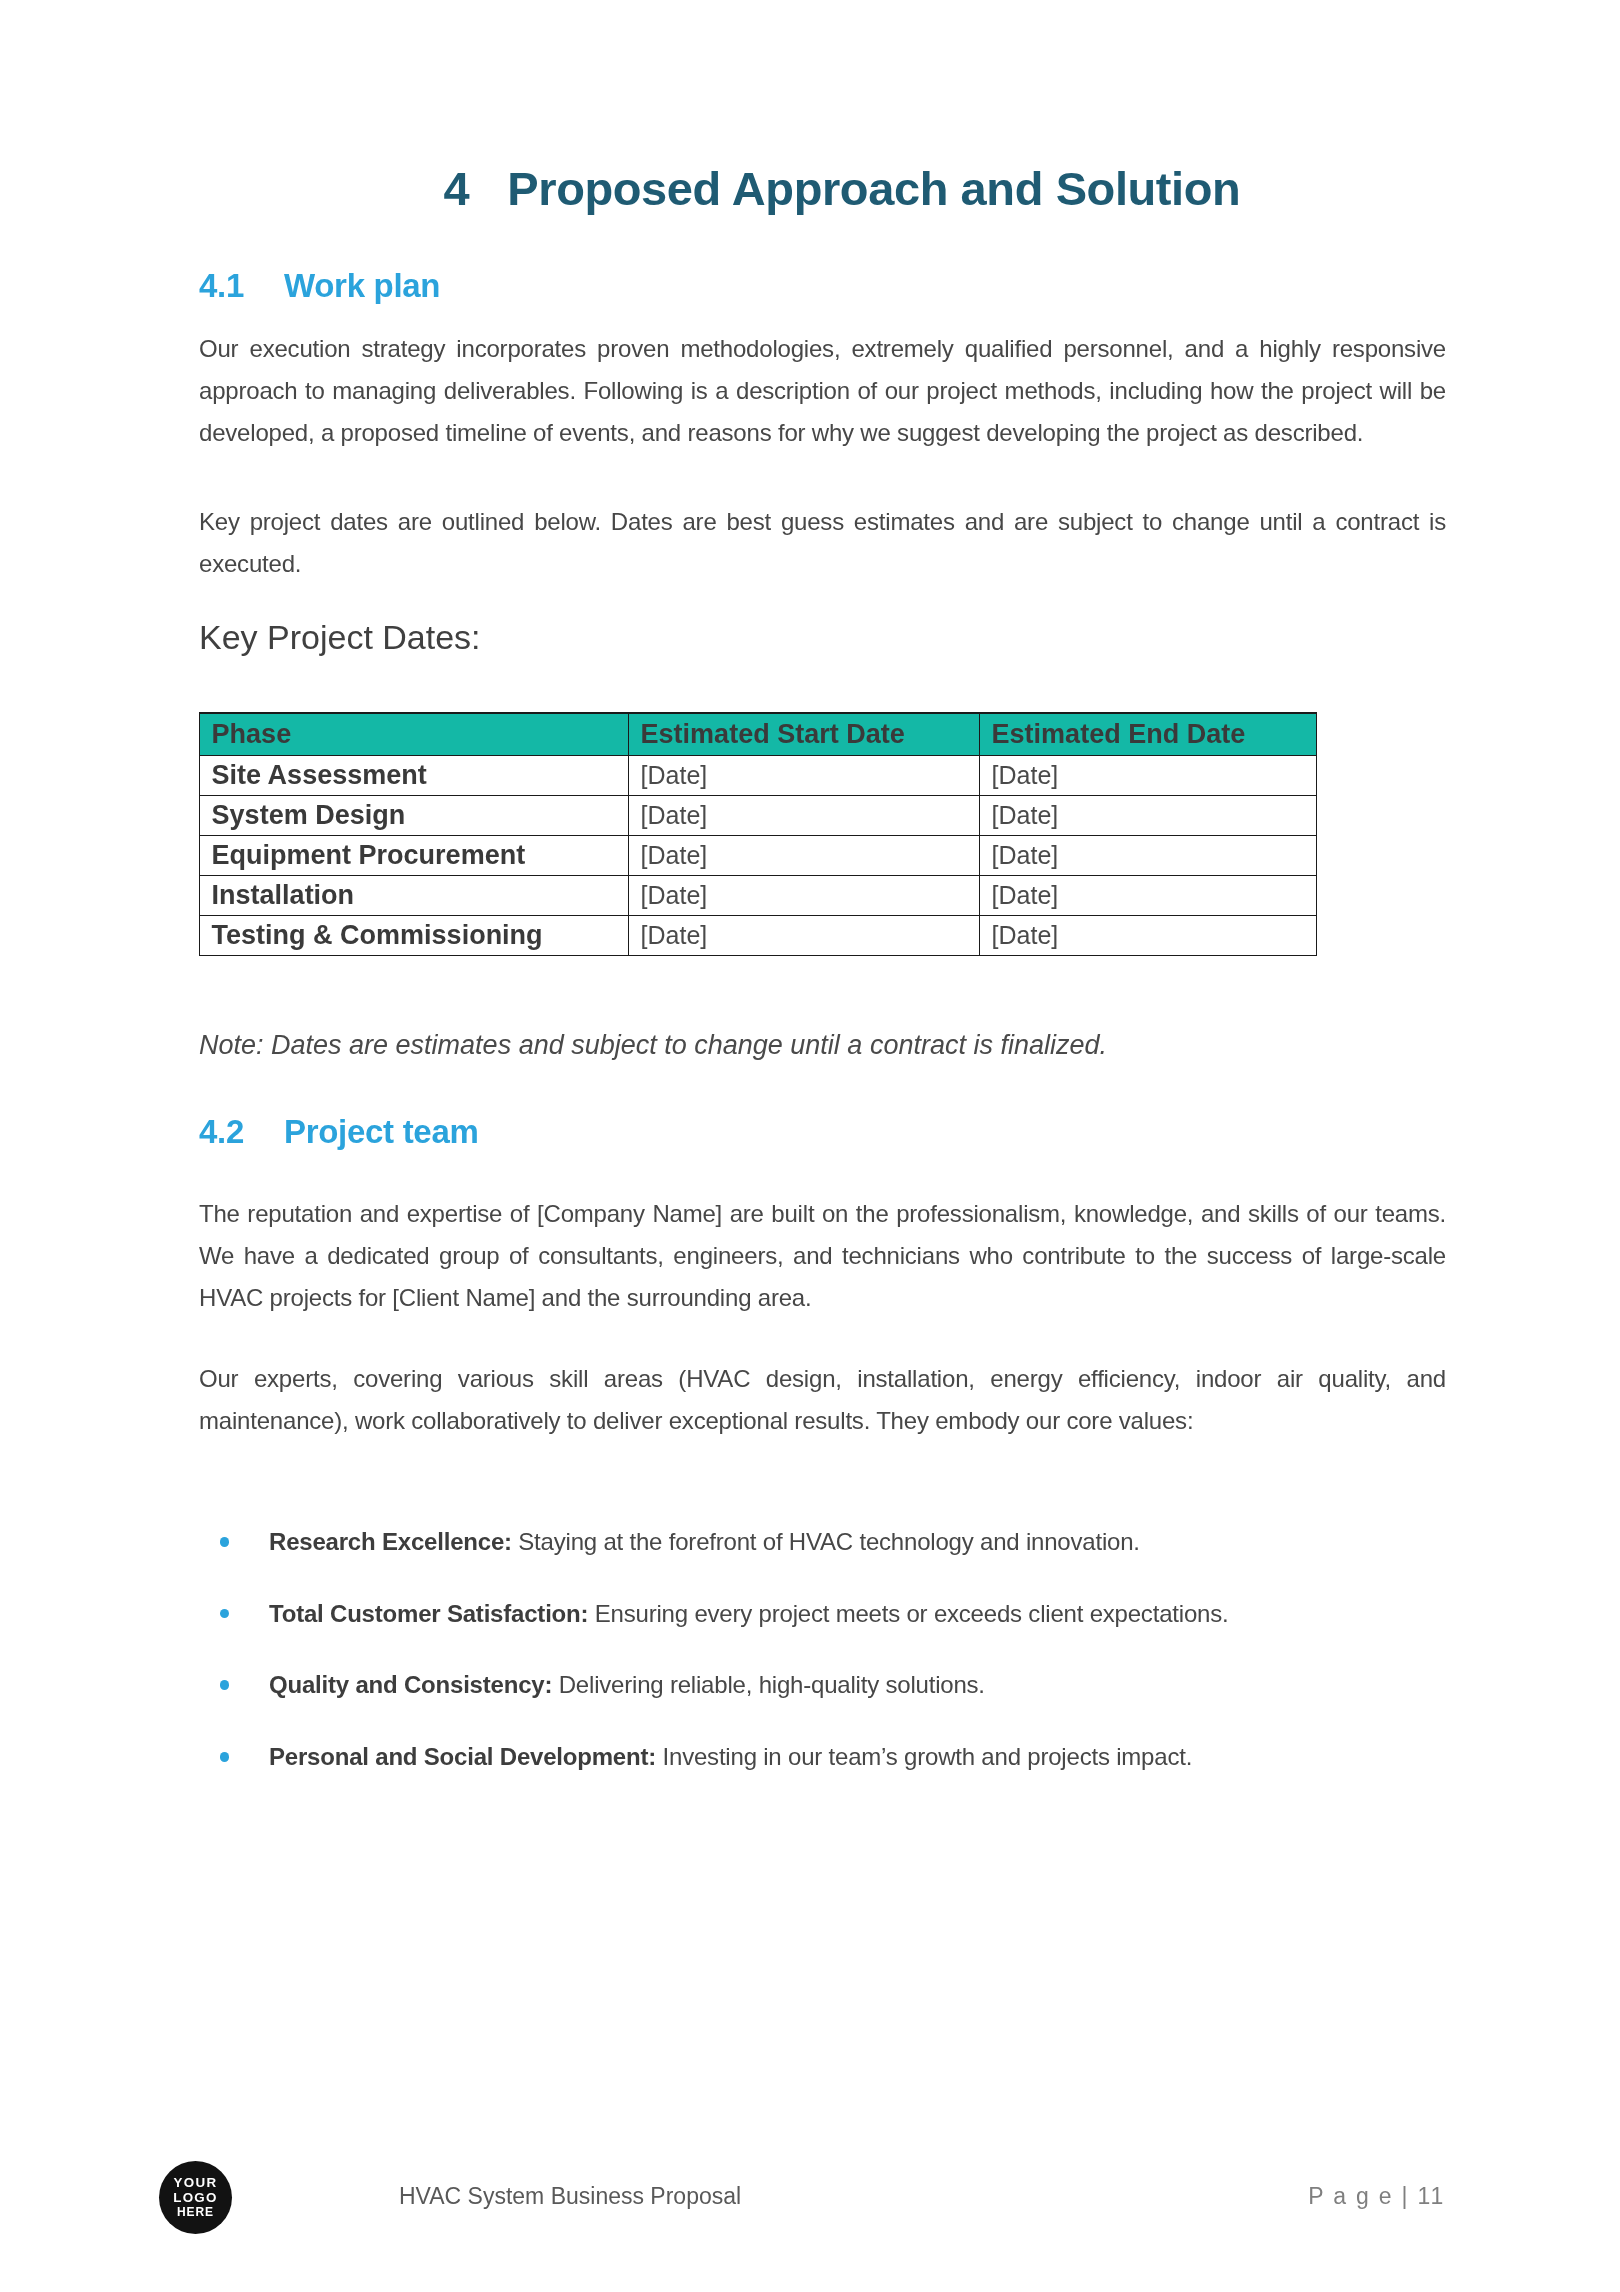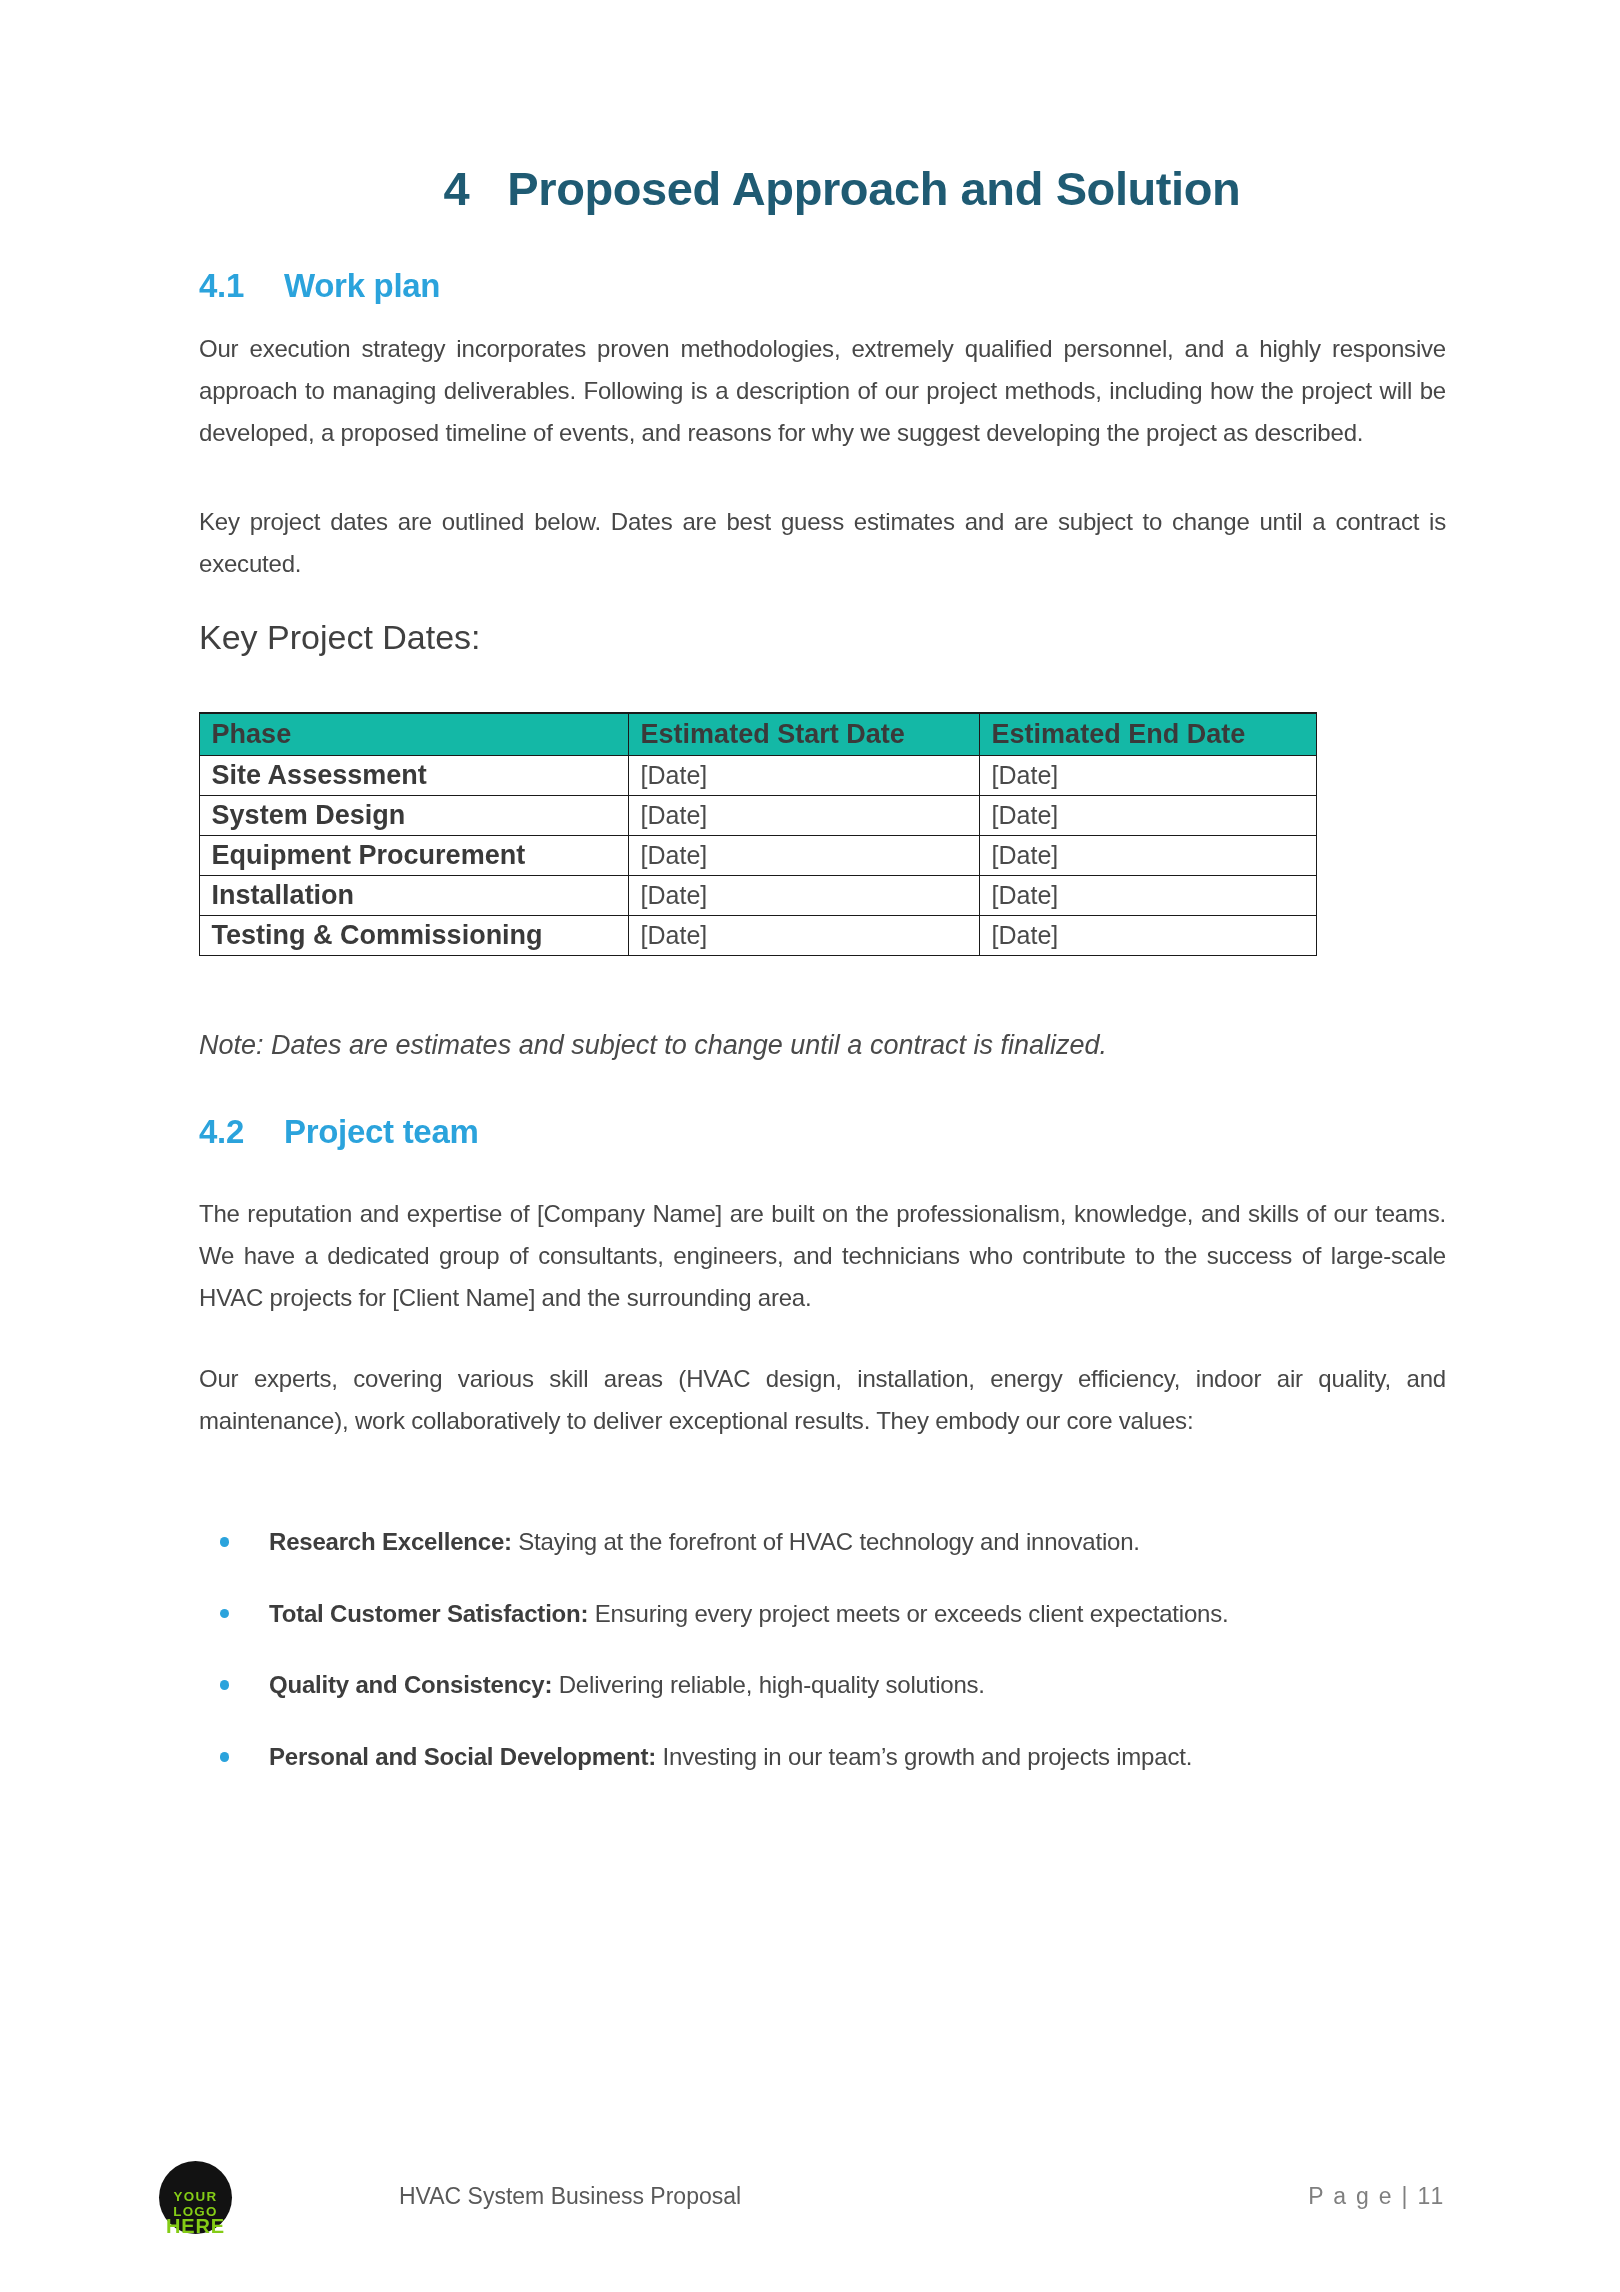--- a/index.html
+++ b/index.html
@@ -121,28 +121,28 @@
     color:#3D3D3D;
   }
   
   .logo{
     position:absolute;
     left:159px;top:2161px;
     width:73px;height:73px;
     border-radius:50%;
     background:#121212;
     display:flex;flex-direction:column;
-    align-items:center;justify-content:flex-end;
-    color:#84cc16;
+    align-items:center;justify-content:center;
+    color:#ffffff;
     font-weight:bold;
     font-size:13.4px;line-height:15px;
     letter-spacing:1.3px;
     text-align:center;
   }
-  .logo .l3{font-size:20px;letter-spacing:0.9px;}
+  .logo .l3{font-size:12px;letter-spacing:0.9px;}
   .footer-title{
     position:absolute;
     left:399px;top:2183px;
     font-size:23px;
     color:#595959;
   }
   .page-num{
     position:absolute;
     right:175px;top:2183px;
     font-size:23px;

